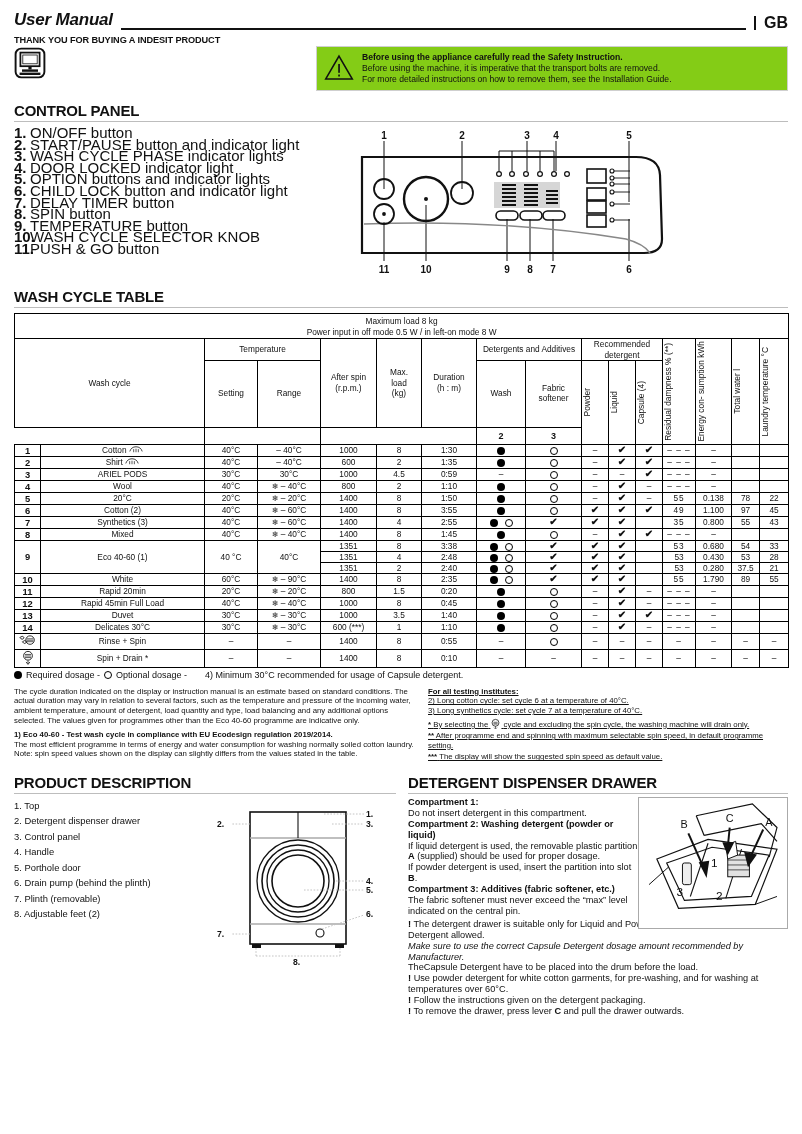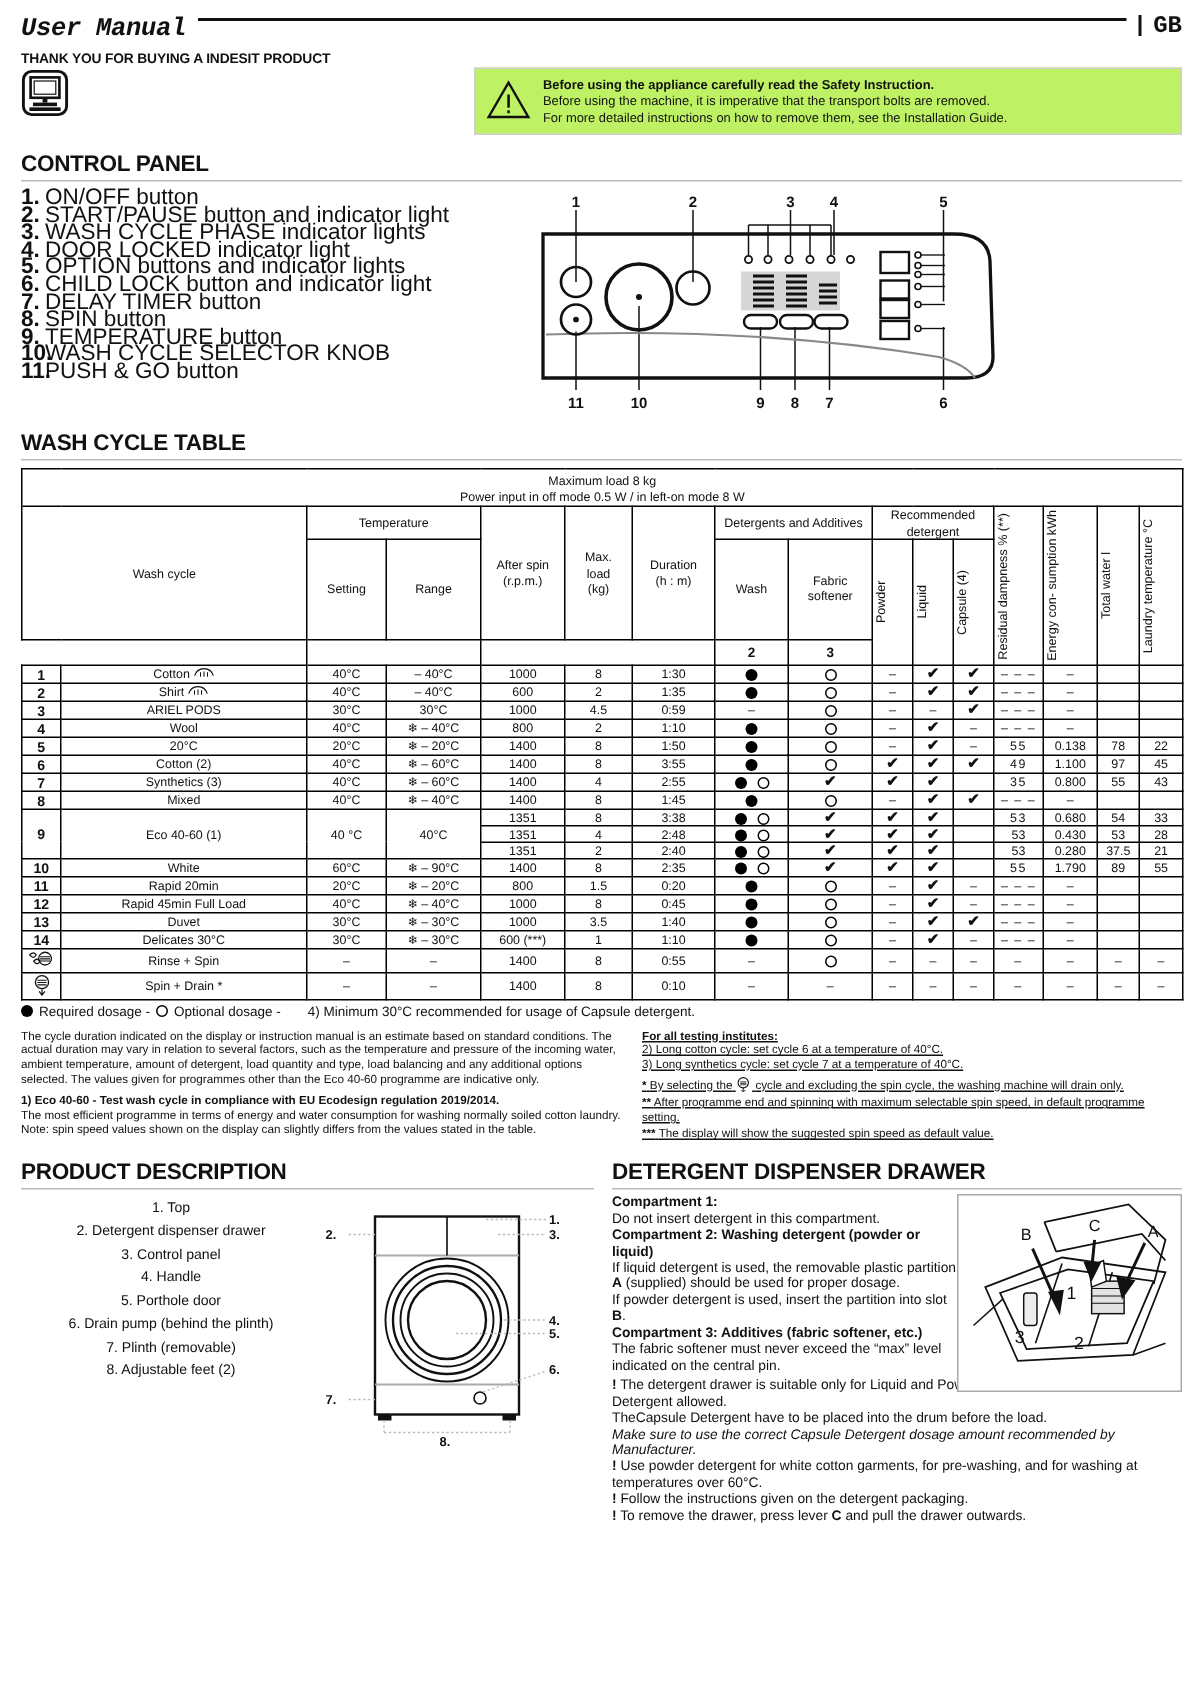--- a/index.html
+++ b/index.html
@@ -6,32 +6,32 @@
   body{
     width:802px;height:1134px;background:#fff;
     font-family:"Liberation Sans", sans-serif;
     color:#111;
     -webkit-font-smoothing:antialiased;
   }
   .page{position:relative;width:802px;height:1134px;padding:0;box-sizing:border-box;}
   .inner{position:absolute;left:14px;top:10px;width:774px;}
 
   
-  .hdr{display:flex;align-items:flex-start;gap:8px;font-family:Liberation Mono, monospace;}
+  .hdr{display:flex;align-items:flex-end;gap:8px;}
   .hdr-title{font-size:17px;font-weight:bold;font-style:italic;letter-spacing:-.2px;white-space:nowrap;}
   .hdr-rule{flex:1;height:2px;background:#111;margin-top:2px;}
   .hdr-lang{font-size:16px;font-weight:bold;padding-left:8px;border-left:2px solid #111;line-height:14px;}
 
   .thanks{margin-top:5px;font-size:9.2px;font-weight:bold;letter-spacing:-.1px;}
   .top-row{display:flex;gap:10px;margin-top:1px;}
   .top-left{width:280px;display:flex;gap:5px;}
   .reg-icon{width:32px;height:32px;flex:0 0 32px;margin-top:1px;}
   .reg-txt{font-size:8.7px;line-height:10.6px;}
   .safety{
-    flex:1;border:1px solid #cfcfcf;background:#bef264;
+    flex:1;border:1px solid #cfcfcf;background:#84cc16;
     display:flex;gap:8px;padding:5px 7px;box-sizing:border-box;margin-left:12px;
   }
   .warn-icon{width:30px;height:27px;flex:0 0 30px;margin-top:2px;}
   .safety-txt{font-size:8.6px;line-height:11px;}
   .safety-txt .b{font-weight:bold;}
 
   
   h2.sec{
     font-size:15px;font-weight:bold;margin:11px 0 0 0;letter-spacing:-.2px;
   }
@@ -62,21 +62,21 @@
   
   .notes{display:flex;gap:14px;margin-top:4px;}
   .notes-l{width:400px;font-size:7.8px;line-height:9.6px;}
   .notes-r{flex:1;font-size:7.8px;line-height:9.6px;text-decoration:underline;}
 
   
   .bot{display:flex;gap:12px;margin-top:12px;}
   .bot-l{width:382px;}
   .bot-r{width:380px;}
   .pd-wrap{display:flex;margin-top:4px;}
-  .pd-list{width:200px;font-size:9.4px;line-height:15.5px;text-align:center;}
+  .pd-list{width:200px;font-size:9.4px;line-height:15.5px;}
   .pd-fig{flex:1;position:relative;height:170px;}
 
   .dd-body{font-size:9.2px;line-height:10.9px;margin-top:3px;position:relative;}
   .dd-body b{font-weight:bold;}
   .dd-img{position:absolute;right:0;top:0;width:148px;height:130px;border:1px solid #aaa;background:#fff;}
   .dd-text{width:232px;}
   .dd-rest{margin-top:2px;}
   .bang{font-weight:bold;}
 </style>
 </head>
@@ -822,22 +822,22 @@
           </div>
           <div>
             <span>If powder detergent is used, insert the partition into slot </span><b>B</b><span>.</span>
           </div>
           <div style="font-weight:bold">Compartment 3: Additives (fabric softener, etc.)</div>
           <div>The fabric softener must never exceed the “max” level indicated on the central pin.</div>
         </div>
 
         <div class="dd-rest">
           <div><span class="bang">!</span> <span>The detergent drawer is suitable only for Liquid and Powder detergent. No Capsule Detergent allowed.</span></div>
+          <div style="font-style:italic">Make sure to use the correct Capsule Detergent dosage amount recommended by Manufacturer.</div>
           <div>TheCapsule Detergent have to be placed into the drum before the load.</div>
-          <div style="font-style:italic">Make sure to use the correct Capsule Detergent dosage amount recommended by Manufacturer.</div>
           <div><span class="bang">!</span> <span>Use powder detergent for white cotton garments, for pre-washing, and for washing at temperatures over 60°C.</span></div>
           <div><span class="bang">!</span> <span>Follow the instructions given on the detergent packaging.</span></div>
           <div><span class="bang">!</span> <span>To remove the drawer, press lever </span><b>C</b><span> and pull the drawer outwards.</span></div>
         </div>
       </div>
     </div>
   </div>
 
 </div>
 </div>

